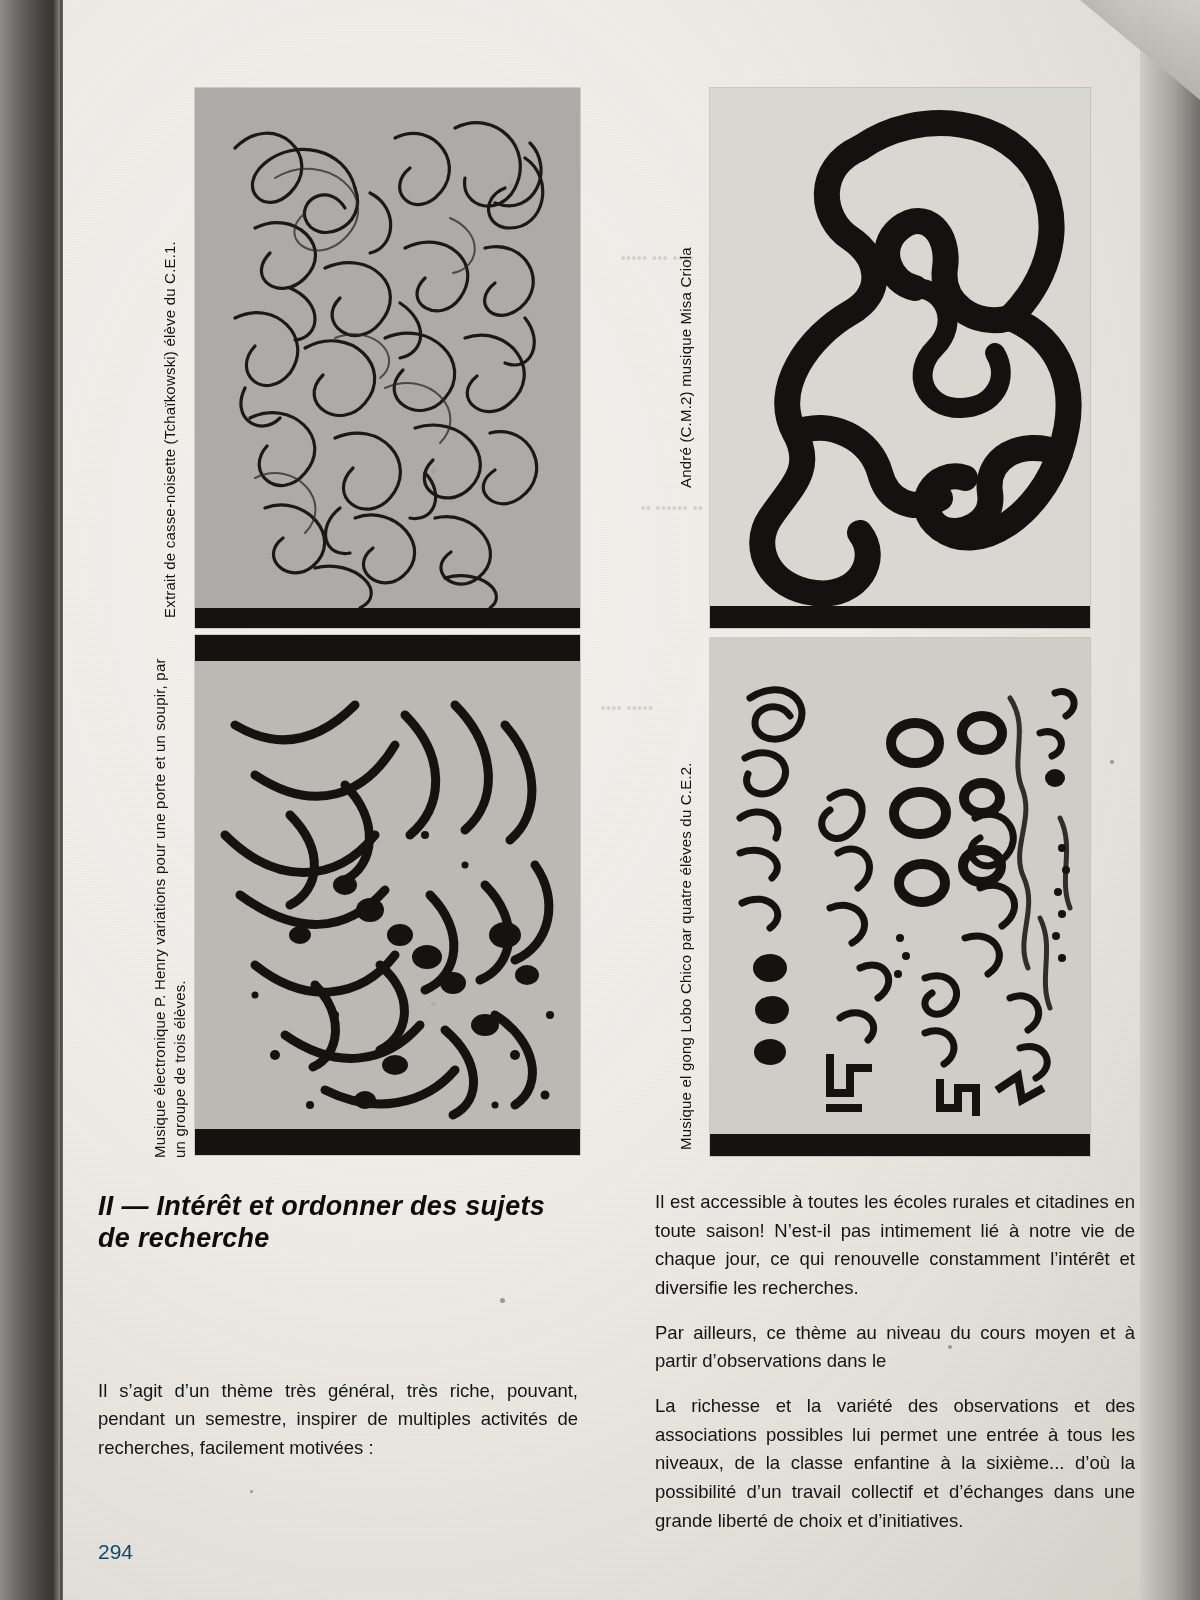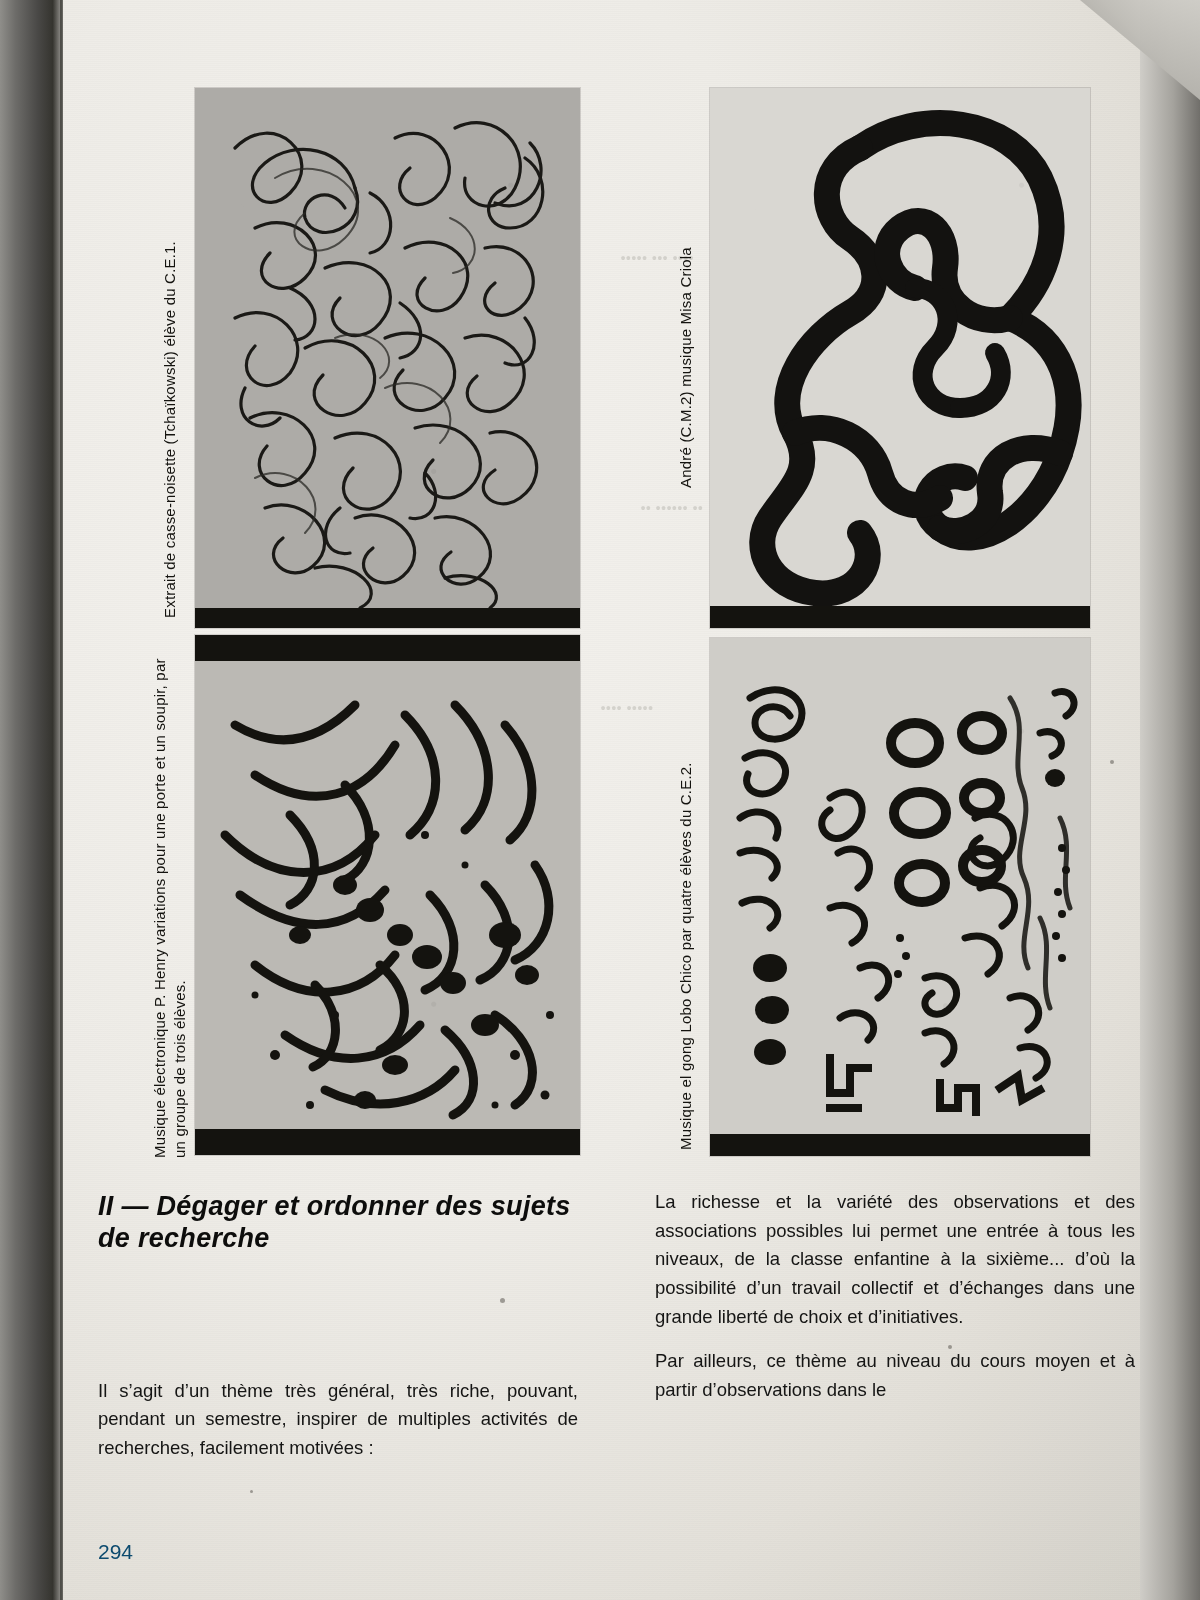--- a/index.html
+++ b/index.html
@@ -376,29 +376,30 @@
           <circle cx="196" cy="318" r="4"></circle>
         <circle cx="188" cy="336" r="4"></circle>
       </g>
     </svg>
     <div class="grain"></div>
     <div class="bar-bottom" style="height:22px;"></div>
   </div>
   <div class="vcaption" style="left:676px; top:640px; height:510px;">Musique el gong Lobo Chico par quatre élèves du C.E.2.</div>
 
   <div class="col" style="left:98px; top:1190px;">
-    <h2 class="section">II — Dégager et ordonner des sujets de recherche</h2>
+    <h2 class="section">II — Intérêt et ordonner des sujets de recherche</h2>
     <div style="height:78px;"></div>
     <div style="height:36px;"></div>
     <p class="body">Il s’agit d’un thème très général, très riche, pouvant, pendant un semestre, inspirer de multiples activités de recherches, facilement motivées :</p>
   </div>
 
   <div class="col" style="left:655px; top:1188px; width:480px;">
+    <p class="body">Il est accessible à toutes les écoles rurales et citadines en toute saison! N’est-il pas intimement lié à notre vie de chaque jour, ce qui renouvelle constamment l’intérêt et diversifie les recherches.</p>
+    <p class="body">Par ailleurs, ce thème au niveau du cours moyen et à partir d’observations dans le</p>
     <p class="body">La richesse et la variété des observations et des associations possibles lui permet une entrée à tous les niveaux, de la classe enfantine à la sixième... d’où la possibilité d’un travail collectif et d’échanges dans une grande liberté de choix et d’initiatives.</p>
-    <p class="body">Par ailleurs, ce thème au niveau du cours moyen et à partir d’observations dans le</p>
   </div>
 
   <div class="pagenum">294</div>
 
   <div class="speck" style="left:500px; top:1298px; width:5px; height:5px;"></div>
   <div class="speck" style="left:948px; top:1345px; width:4px; height:4px;"></div>
   <div class="speck" style="left:250px; top:1490px; width:3px; height:3px;"></div>
   <div class="speck" style="left:1110px; top:760px; width:4px; height:4px;"></div>
 </div>
 

